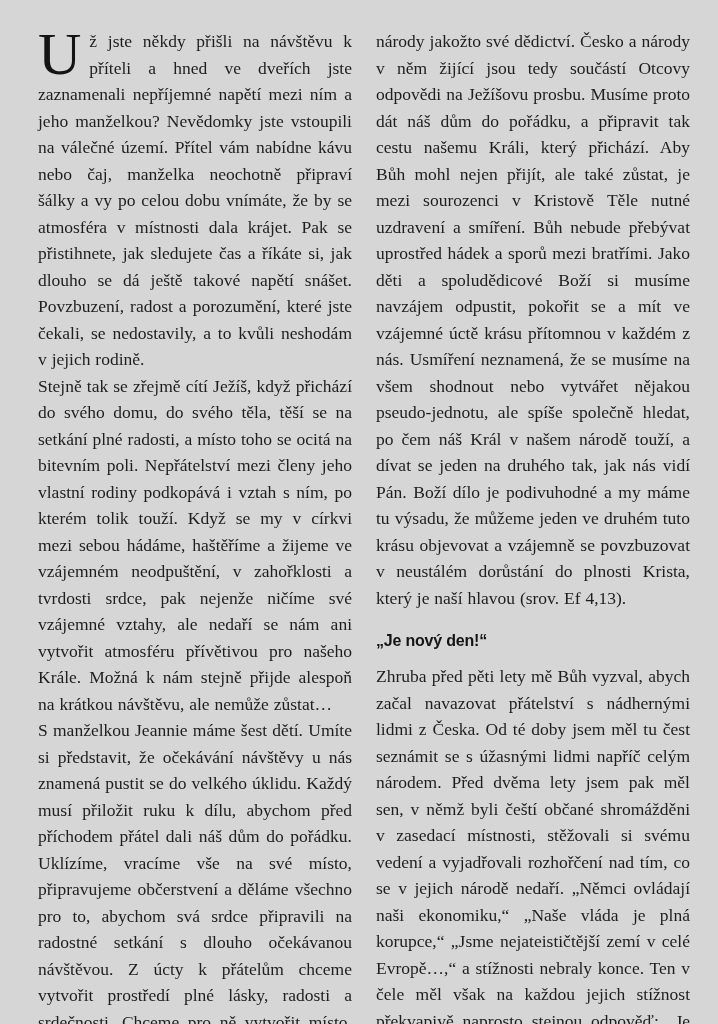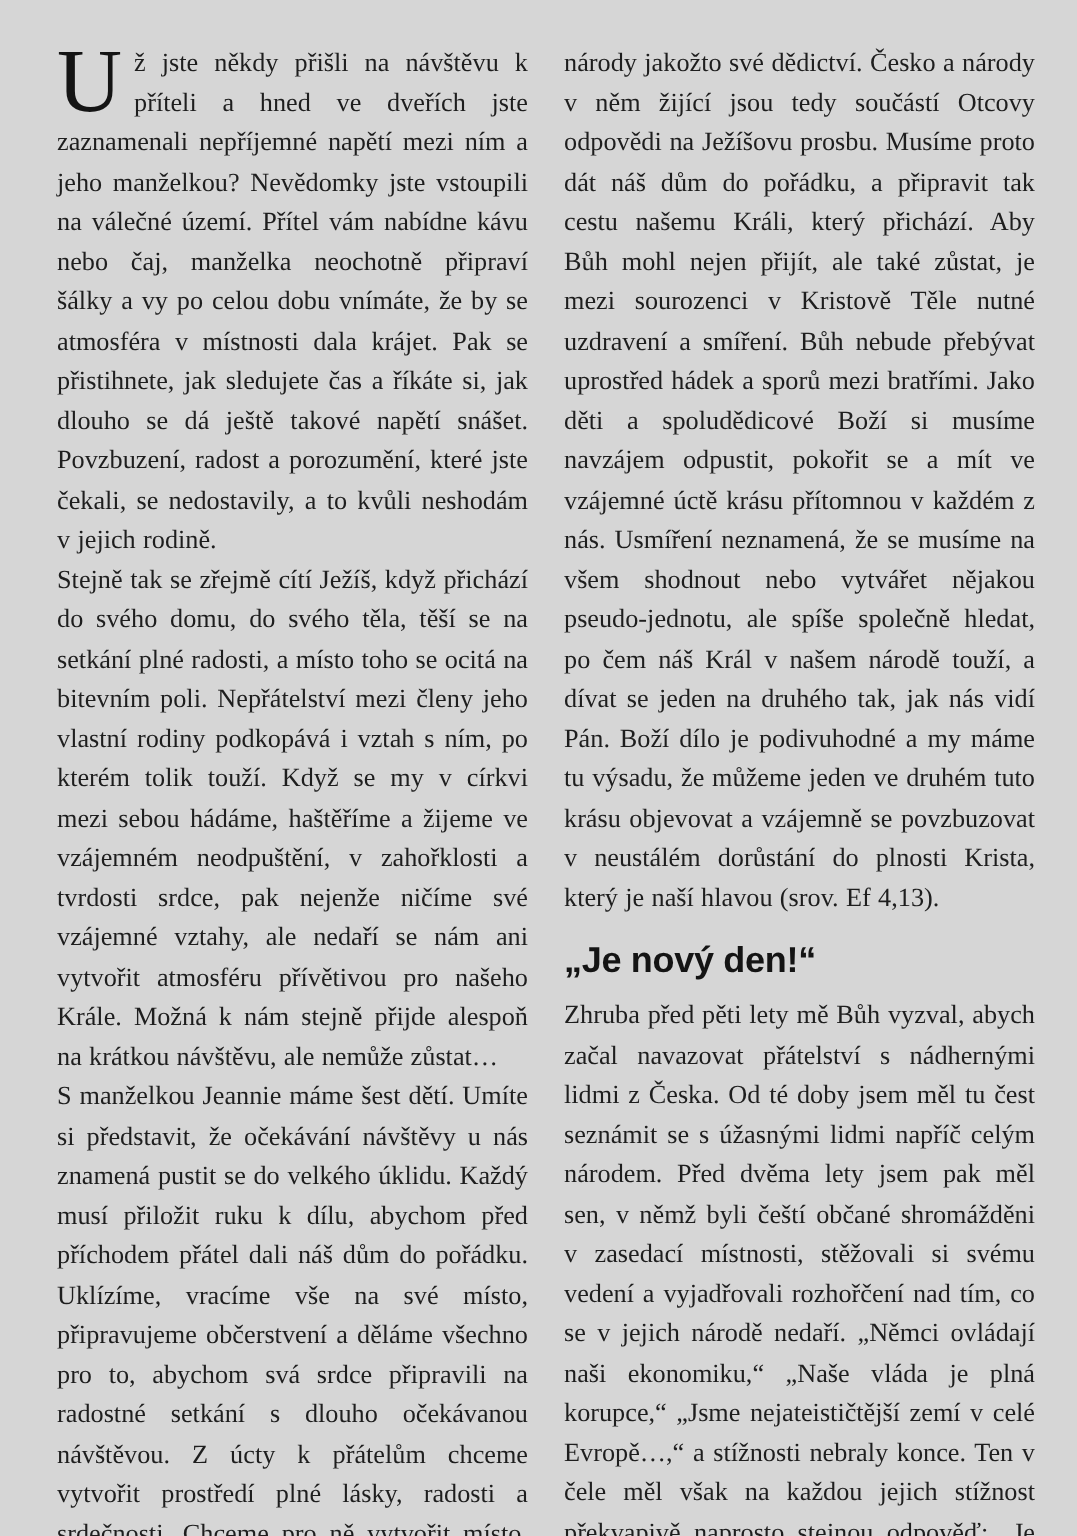--- a/index.html
+++ b/index.html
@@ -33,21 +33,21 @@
     line-height: 26.5px;
     text-align: justify;
     color: #1e1e1e;
     hyphens: auto;
     -webkit-hyphens: auto;
     word-spacing: 0.5px;
   }
   .heading {
     font-family: "Liberation Sans", sans-serif;
     font-weight: 700;
-    font-size: 24px;
+    font-size: 16px;
     line-height: 26px;
     color: #141414;
     margin: 17px 0 9px 0;
     letter-spacing: -0.2px;
   }
   .dropcap {
     float: left;
     font-family: "Liberation Serif", serif;
     font-size: 60px;
     line-height: 47px;

